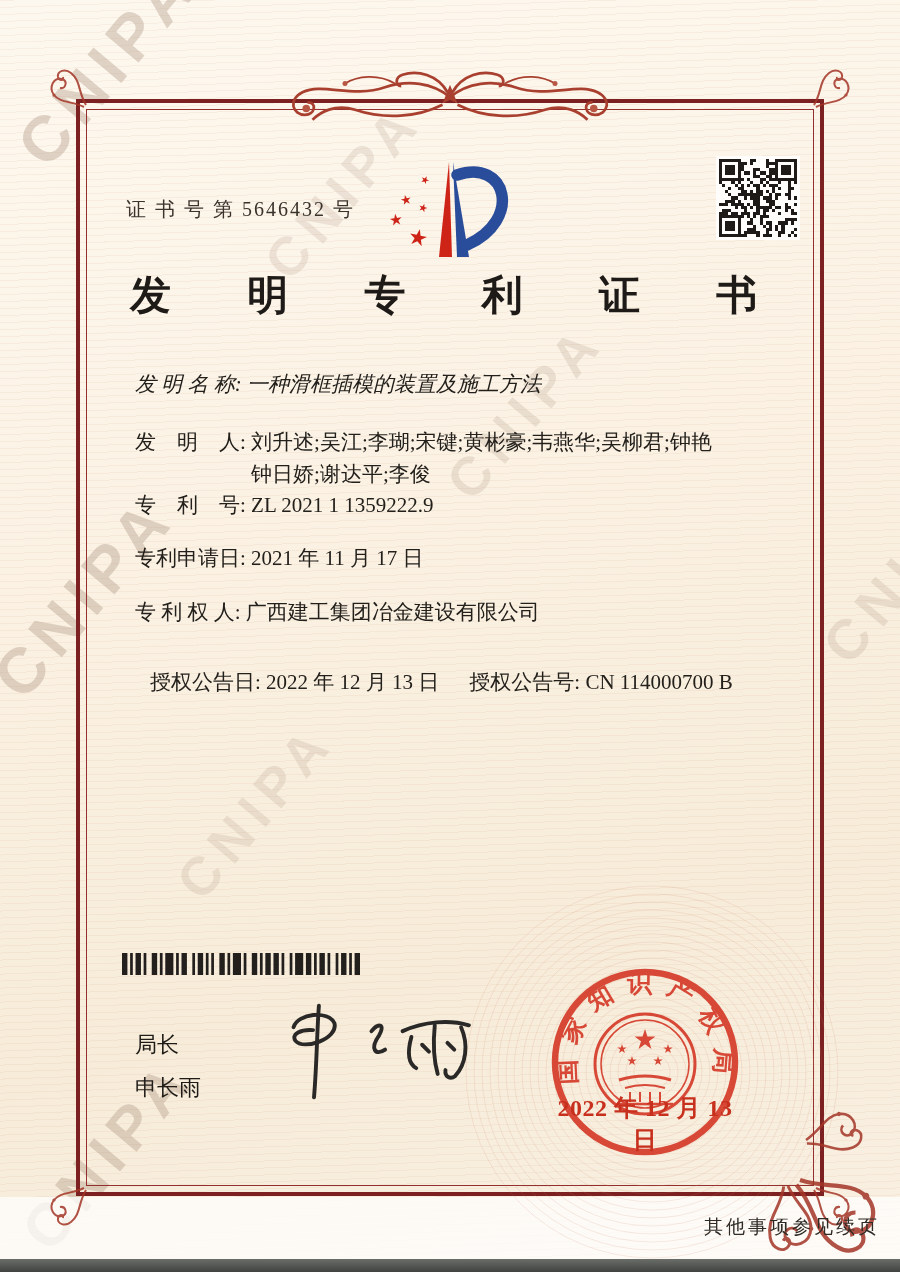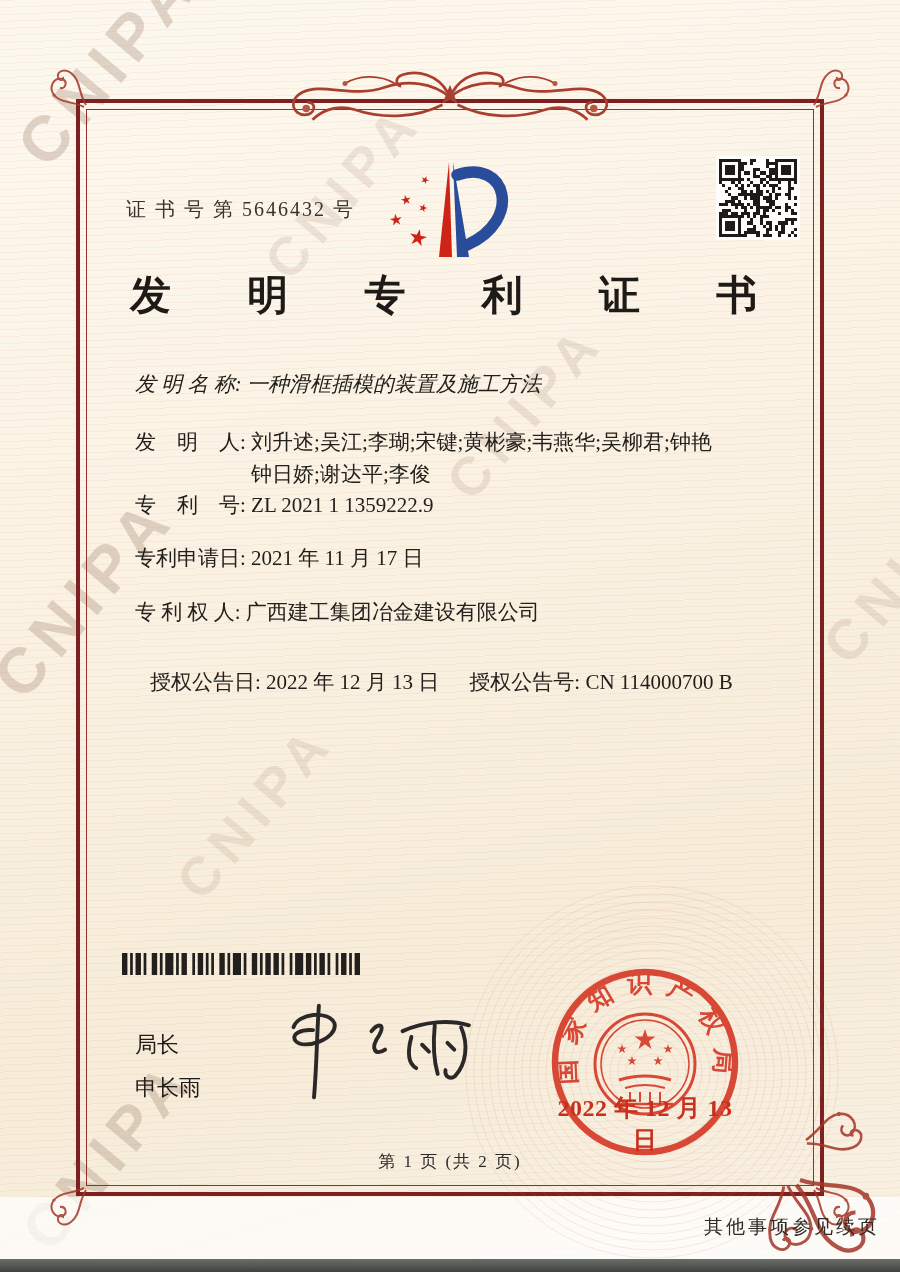--- a/index.html
+++ b/index.html
@@ -584,17 +584,16 @@
       <path d="M-20,26 Q0,20 20,26" stroke-width="2"></path>
       <path d="M-15,30 V40 M-5,30 V40 M5,30 V40 M15,30 V40" stroke-width="2"></path>
       <path d="M-28,42 H28" stroke-width="2.5"></path>
     </g>
     <defs>
       <path id="st2" d="M0,-1 L0.2245,-0.309 L0.951,-0.309 L0.3633,0.118 L0.5878,0.809 L0,0.382 L-0.5878,0.809 L-0.3633,0.118 L-0.951,-0.309 L-0.2245,-0.309 Z"></path>
     </defs>
   </svg>
   <div class="seal-date">2022 年 12 月 13 日</div>
 
-  <div class="page-info">第 1 页 (共 2 页)</div>
   <div class="bottom-note">其他事项参见续页</div>
 
   <div class="photo-edge"></div>
 </div>
 
 </body></html>

